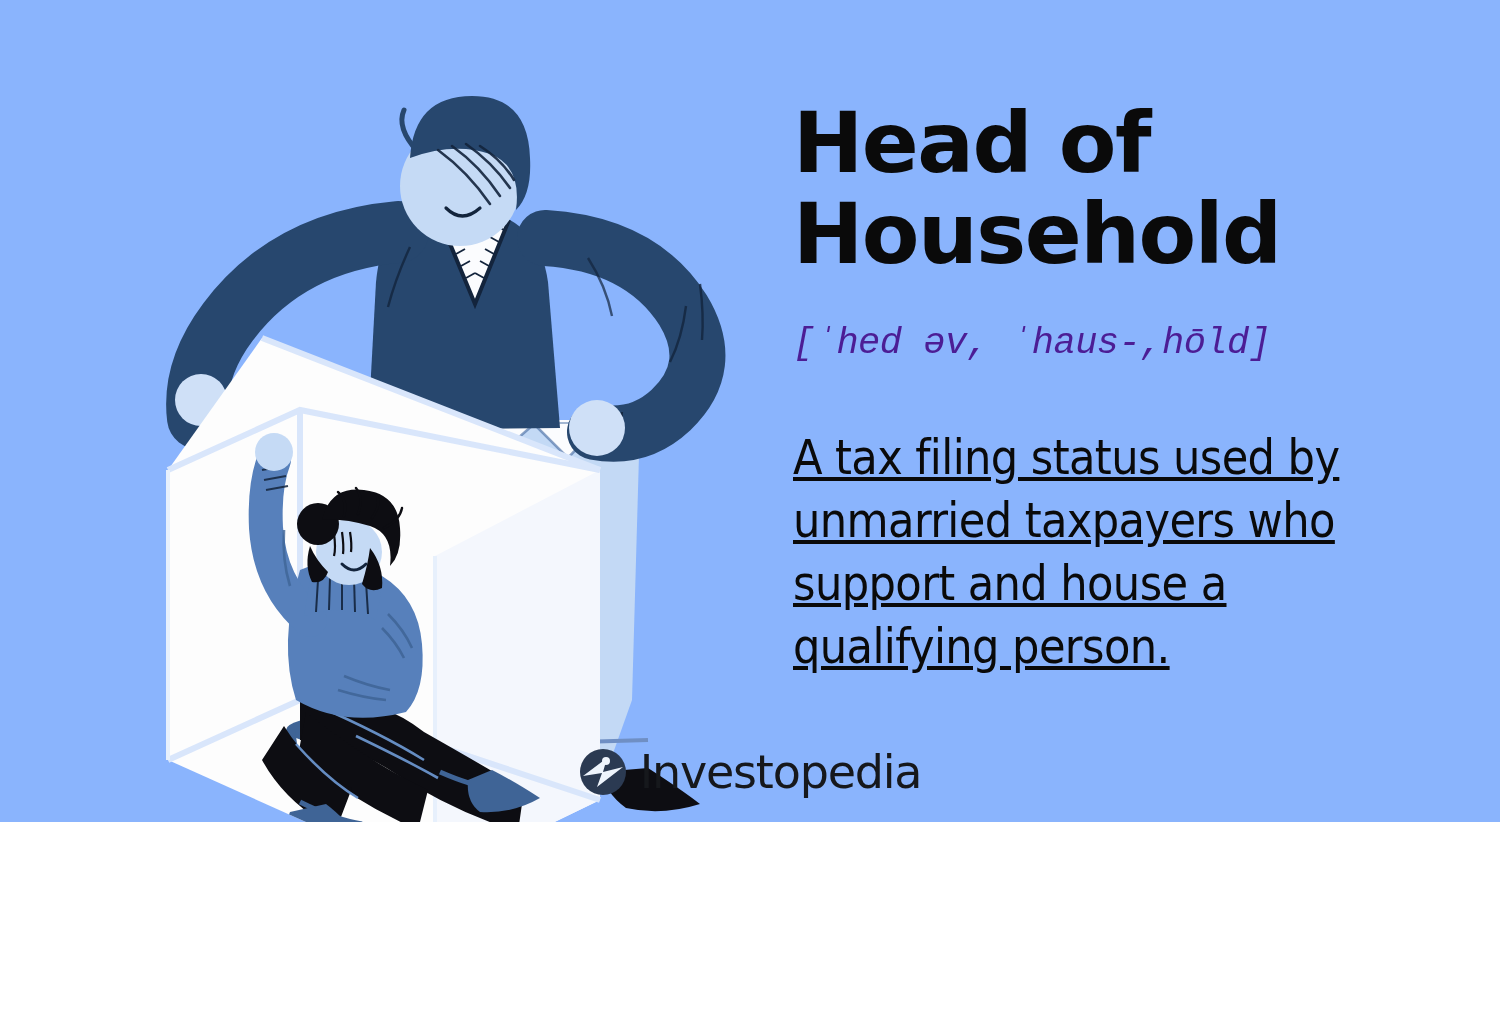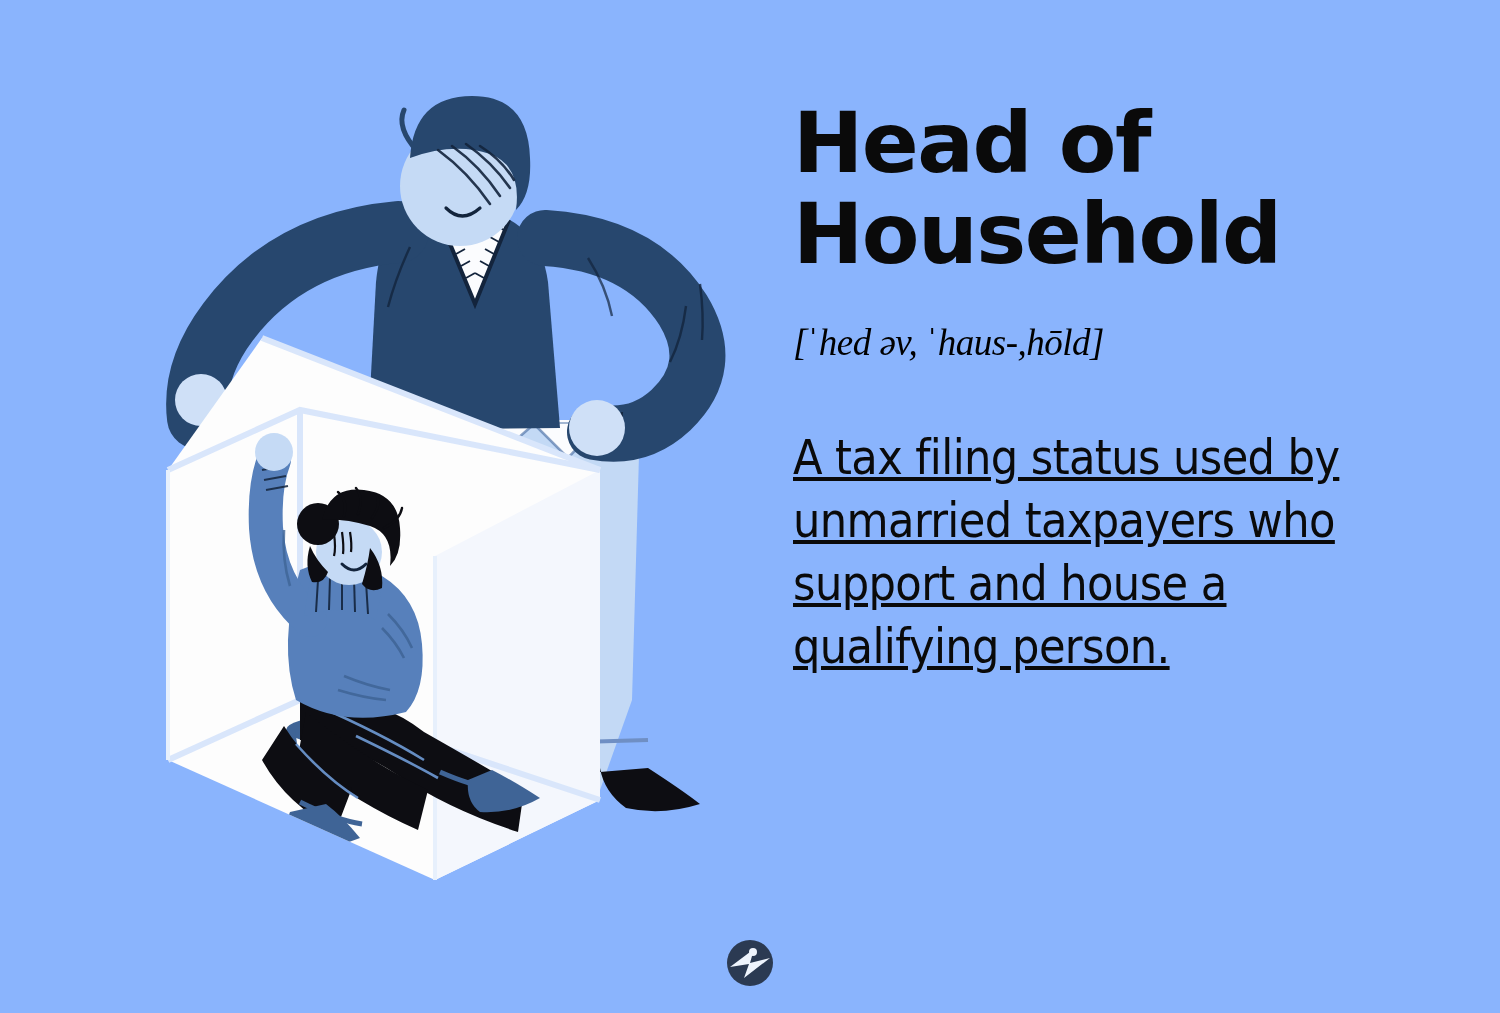--- a/index.html
+++ b/index.html
@@ -9,21 +9,21 @@
   }
   body {
     width: 1500px;
     height: 1013px;
     overflow: hidden;
     font-family: "Liberation Sans", sans-serif;
   }
   #card {
     position: relative;
     width: 1500px;
-    height: 1013px;
+    height: 822px;
     background: #8ab4fd;
     overflow: hidden;
   }
 
   
   #illustration {
     position: absolute;
     left: 0px;
     top: 0px;
     width: 760px;
@@ -45,25 +45,25 @@
   #title {
     font-family: "DejaVu Sans", sans-serif;
     font-weight: bold;
     font-size: 84px;
     line-height: 1.08;
     letter-spacing: -1.5px;
     color: #0a0a0a;
     margin: 0;
   }
   #pronunciation {
-    font-family: Liberation Serif, serif;
+    font-family: Liberation Mono, monospace;
     font-style: italic;
     font-size: 37px;
     line-height: 1.1;
-    color: #000000;
+    color: #4c1d95;
     margin: 44px 0 0 0;
     letter-spacing: -0.5px;
     white-space: nowrap;
   }
   #definition {
     font-family: "DejaVu Sans Condensed", "DejaVu Sans", sans-serif;
     font-size: 48px;
     line-height: 1.31;
     color: #0a0a0a;
     margin: 62px 0 0 0;
@@ -292,15 +292,16 @@
   </div>
 
   <div id="footer-logo">
     <span>
       <svg id="logo-mark" width="48" height="48" viewBox="0 0 48 48" xmlns="http://www.w3.org/2000/svg">
         <circle cx="24" cy="24" r="23" fill="#2b3a52"></circle>
         <path d="M4 28 L28 10 L24 24 L44 19 L18 39 L23 25 Z" fill="#eef4fc"></path>
         <circle cx="27" cy="13" r="4" fill="#eef4fc"></circle>
       </svg>
     </span>
+    <span id="logo-word">Investopedia</span>
   </div>
 
 </div>
 
 </body></html>

